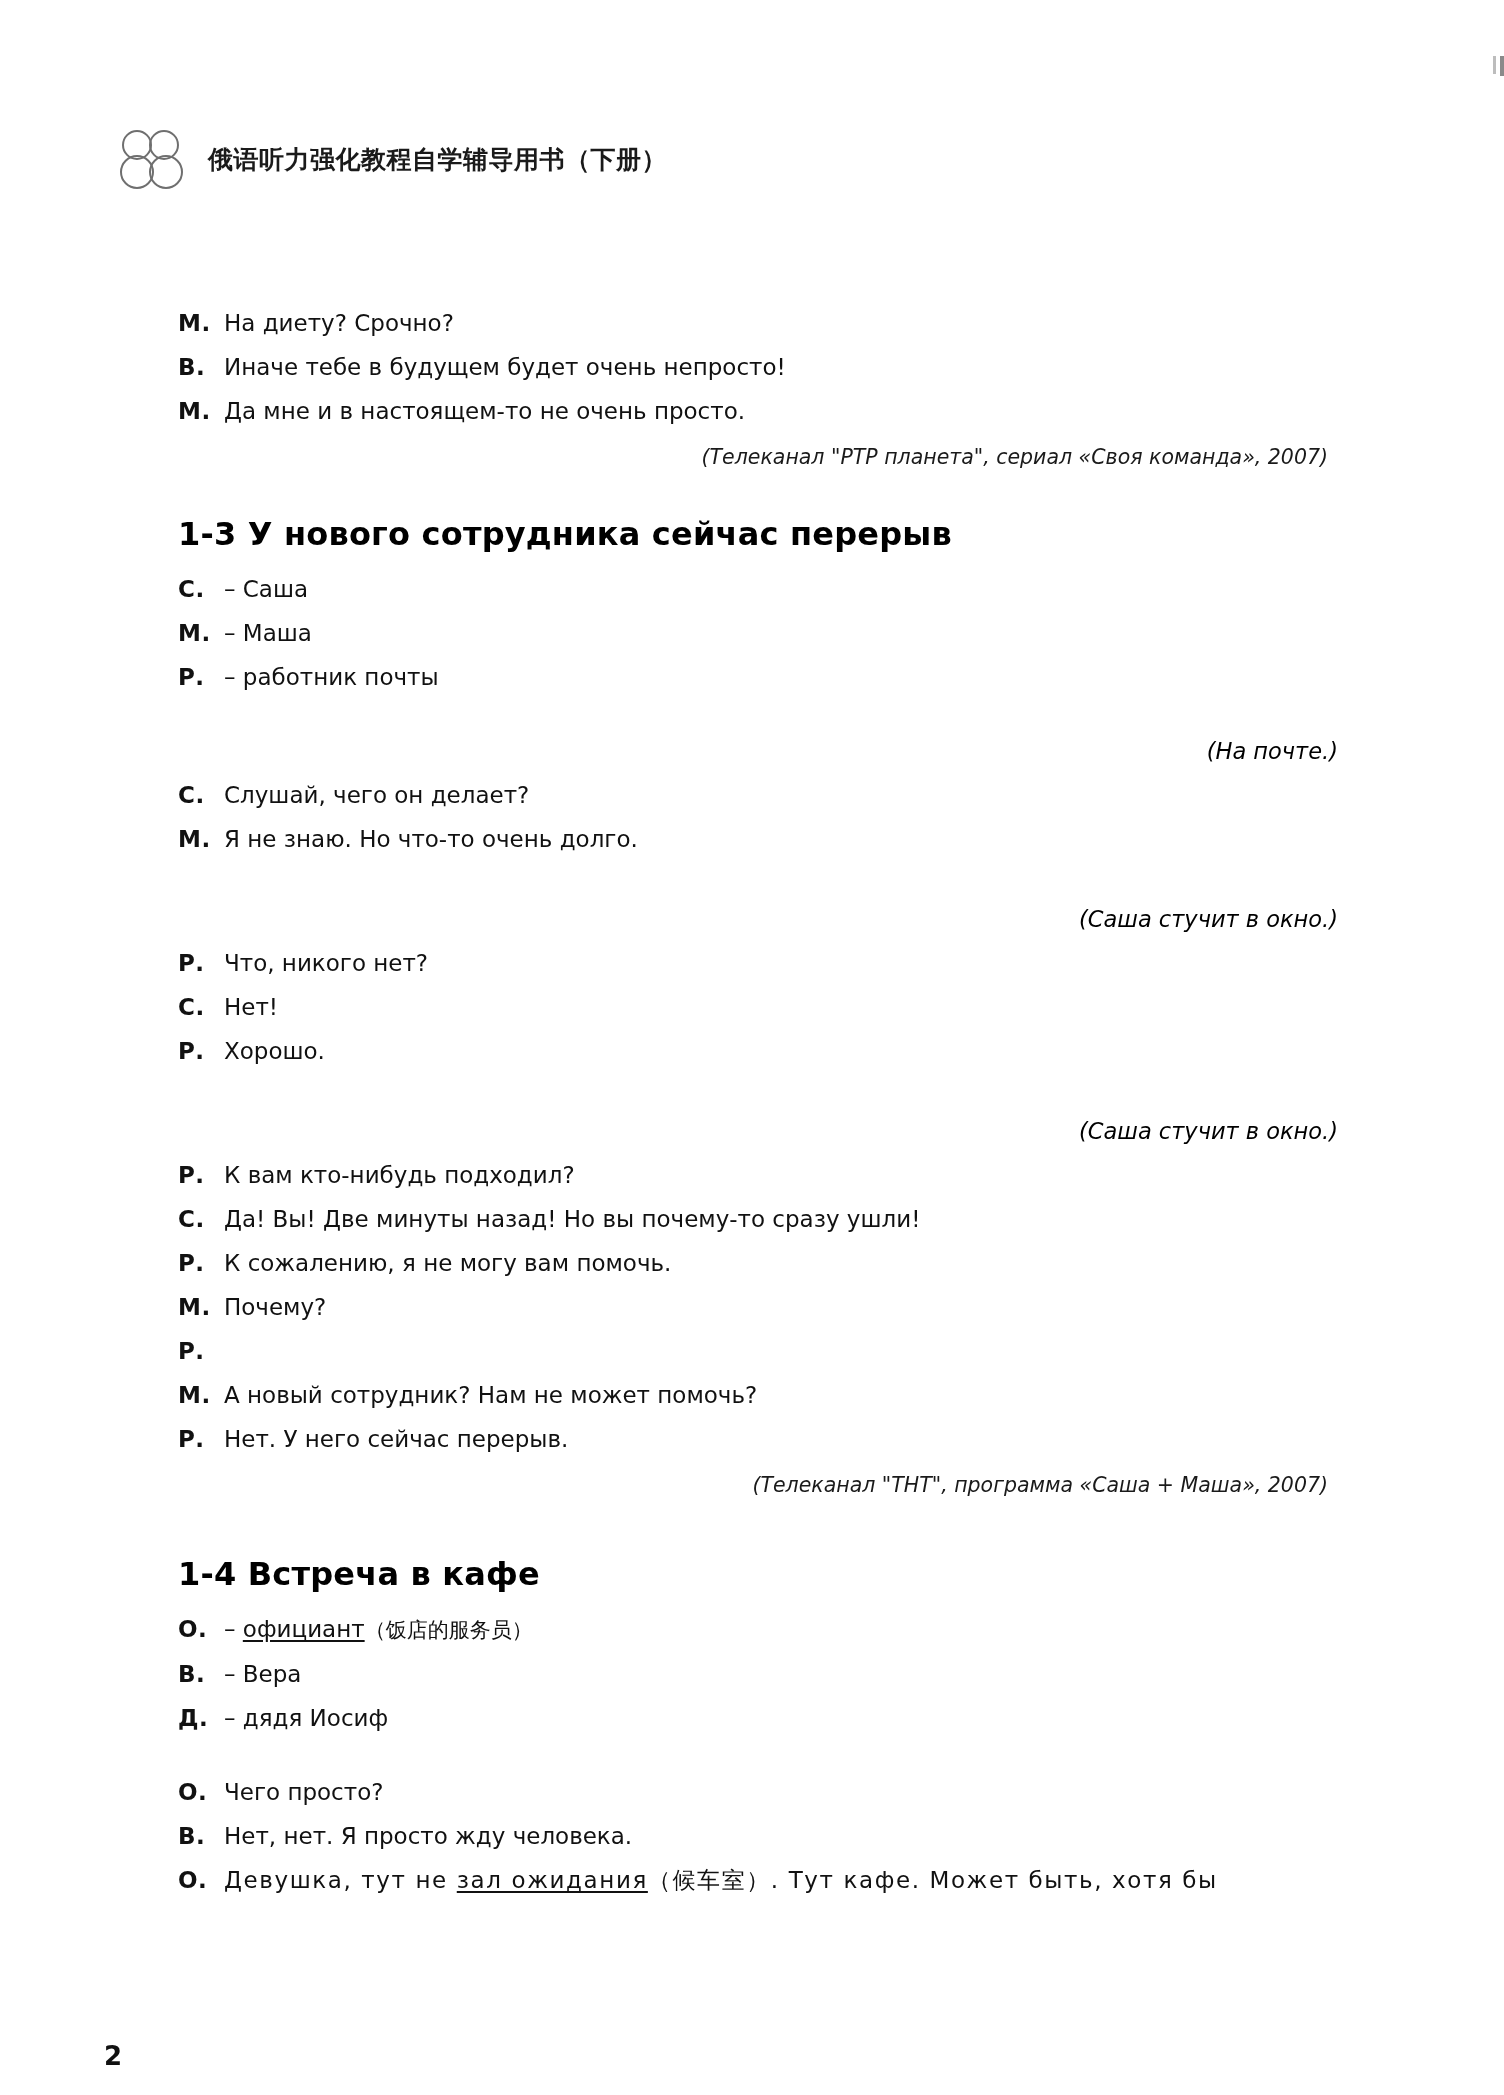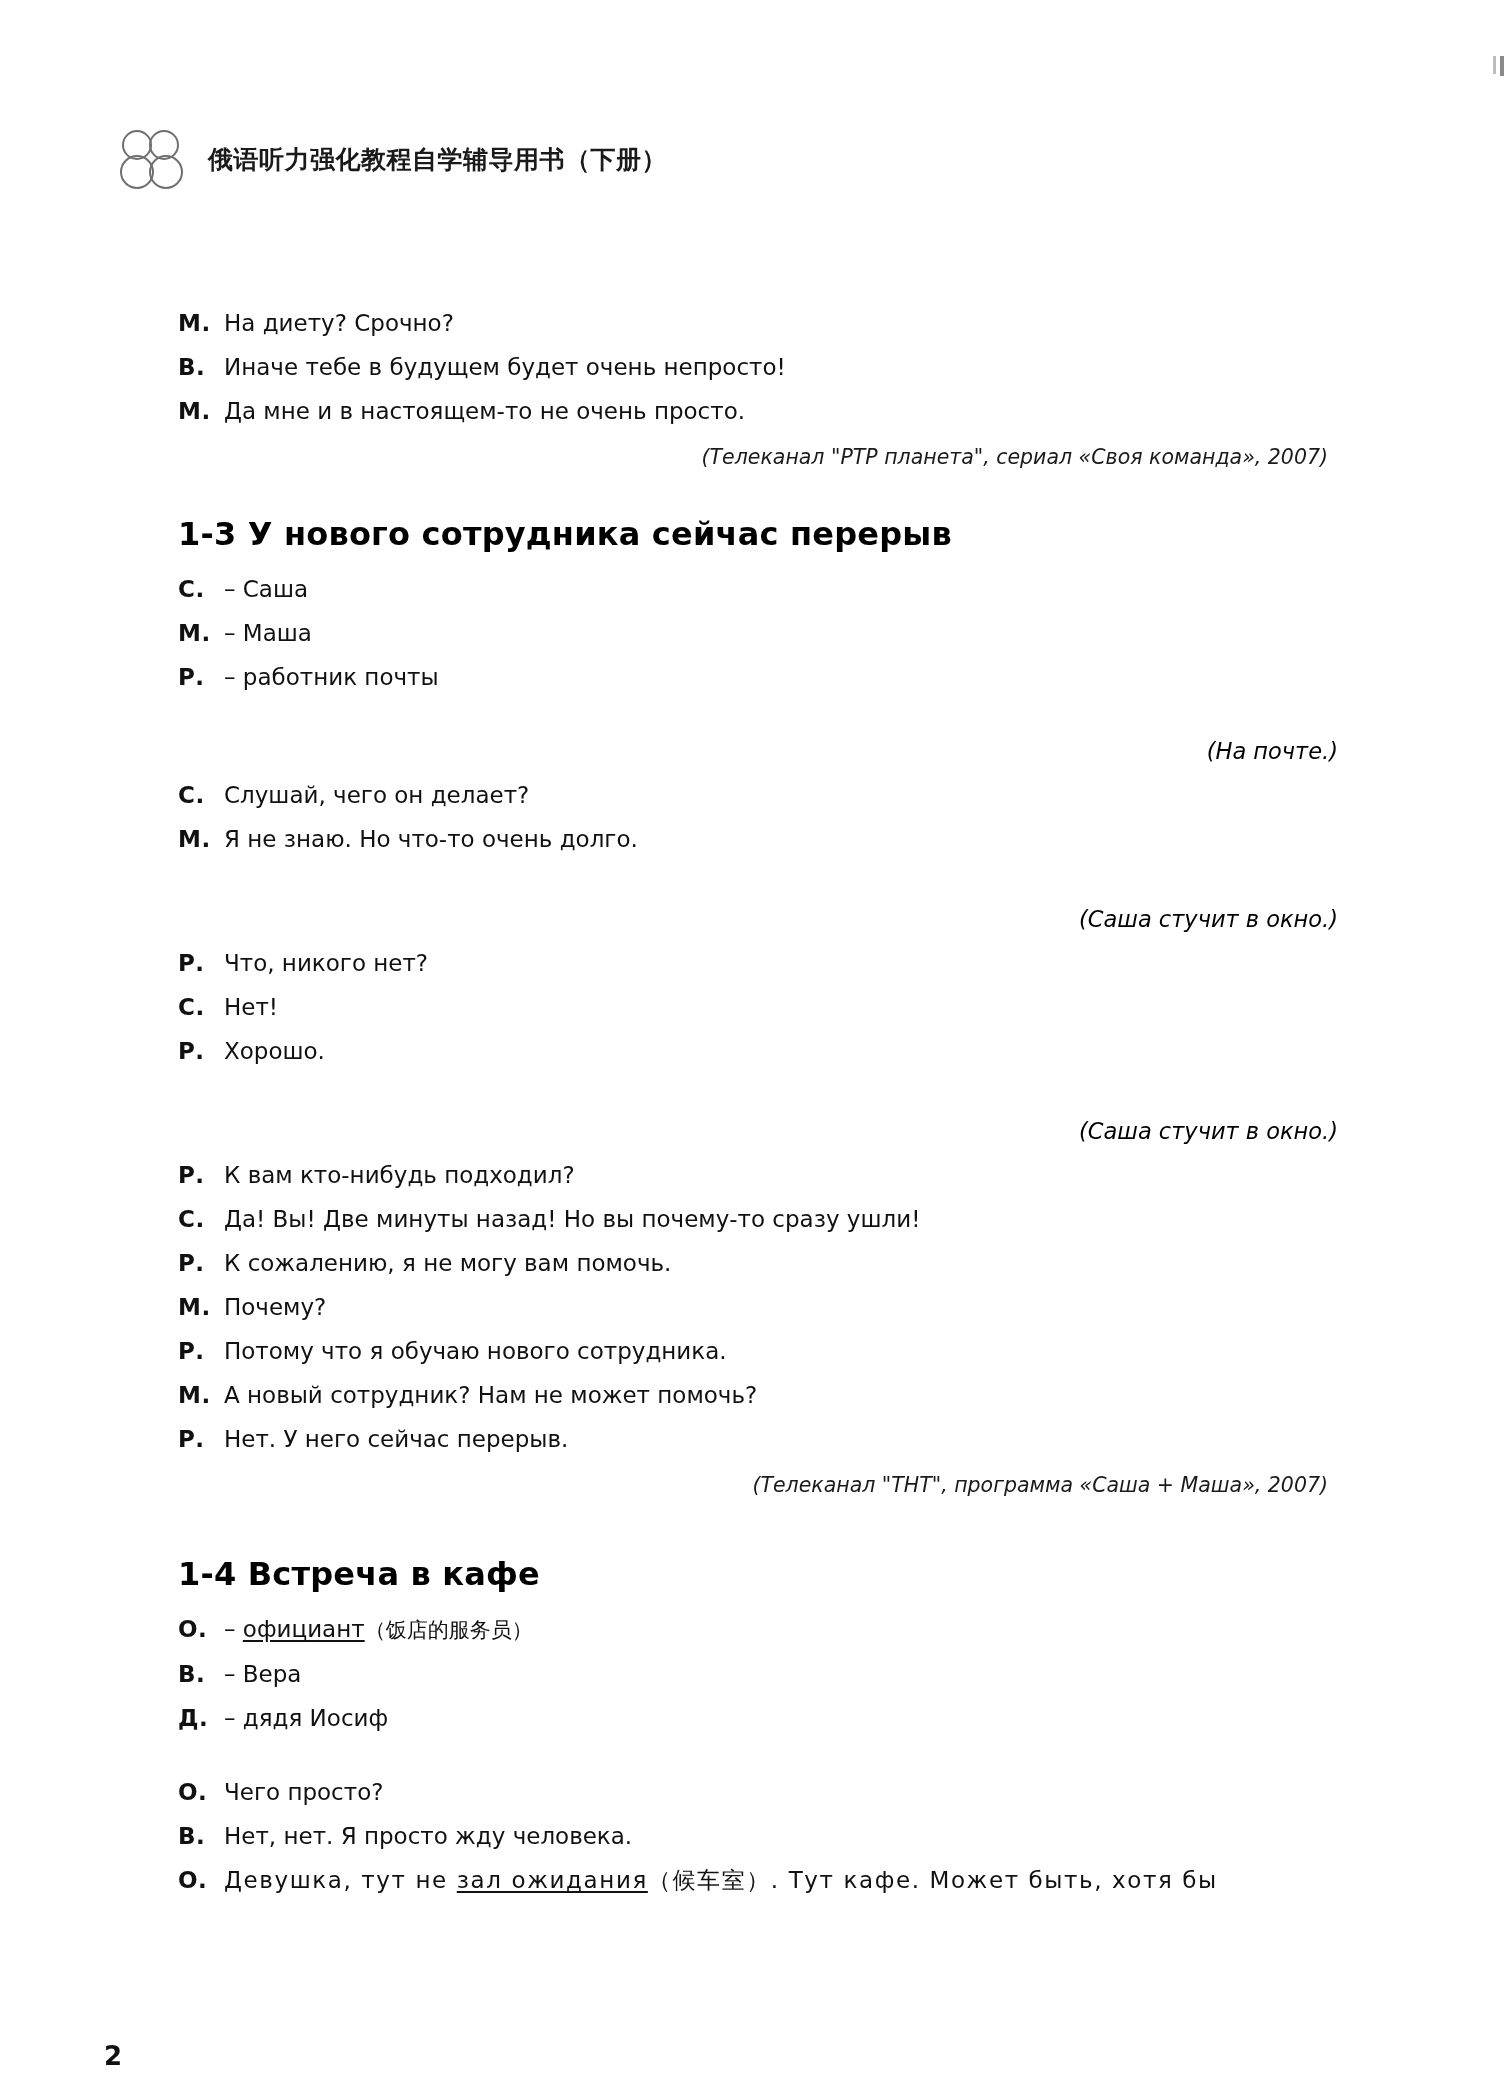--- a/index.html
+++ b/index.html
@@ -244,21 +244,20 @@
     <div class="line">
       <span class="spk">Р.</span>
       <span class="txt">К сожалению, я не могу вам помочь.</span>
     </div>
     <div class="line">
       <span class="spk">M.</span>
       <span class="txt">Почему?</span>
     </div>
     <div class="line">
       <span class="spk">Р.</span>
-      <span class="txt">Потому что я обучаю нового сотрудника.</span>
     </div>
     <div class="line">
       <span class="spk">M.</span>
       <span class="txt">А новый сотрудник? Нам не может помочь?</span>
     </div>
     <div class="line">
       <span class="spk">Р.</span>
       <span class="txt">Нет. У него сейчас перерыв.</span>
     </div>
 

